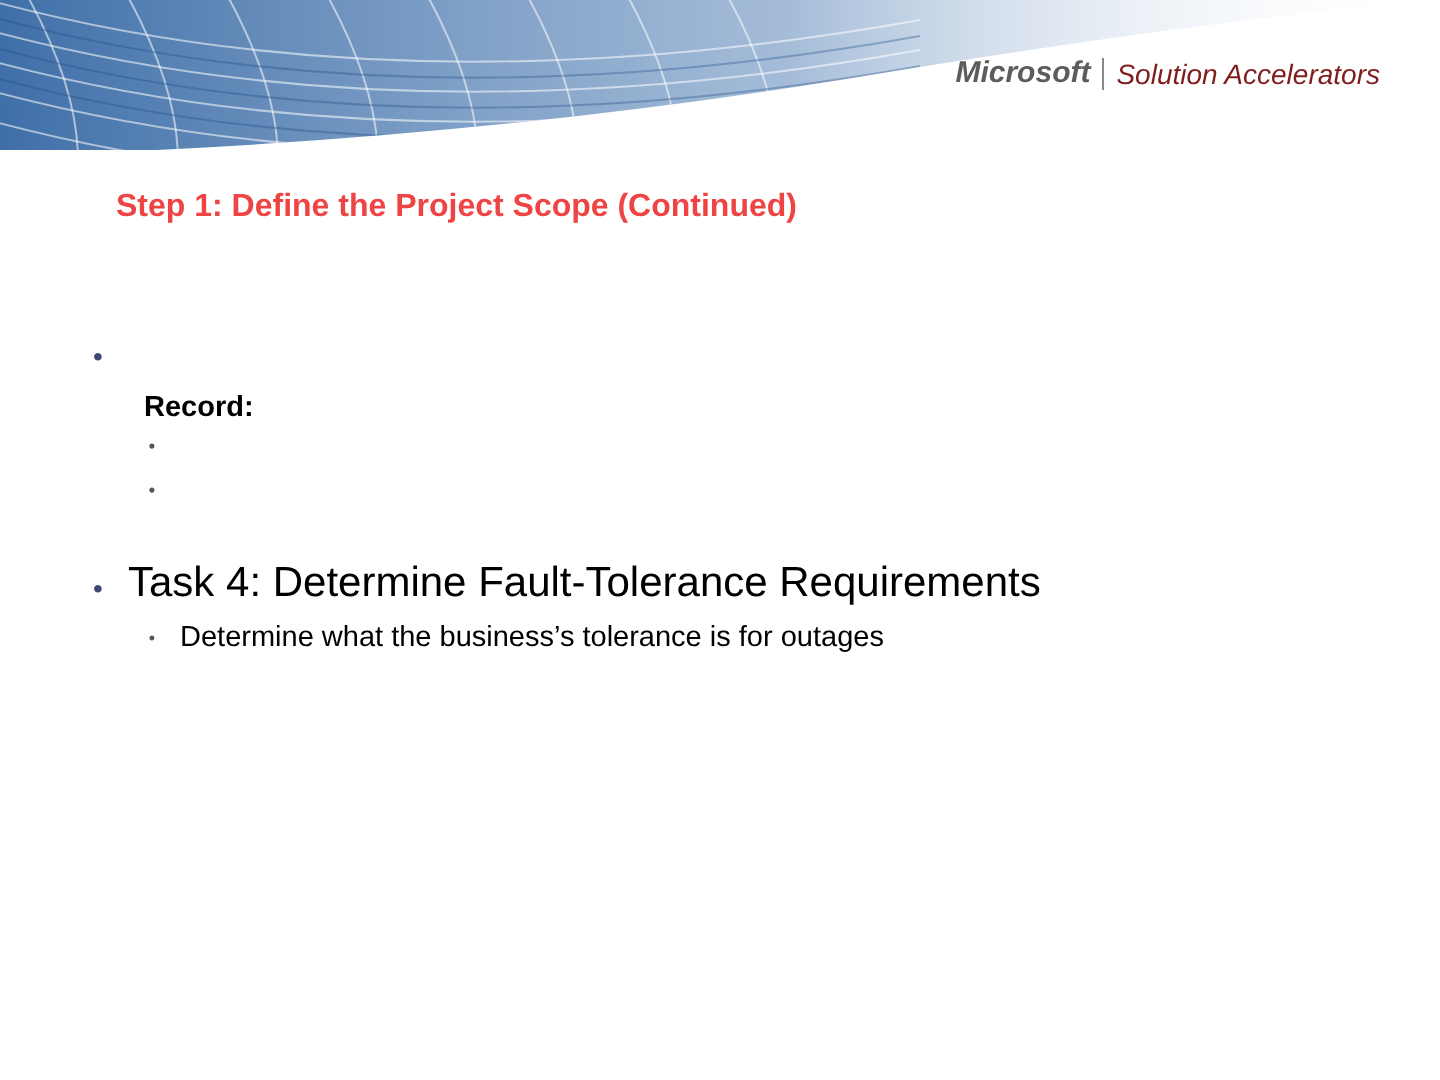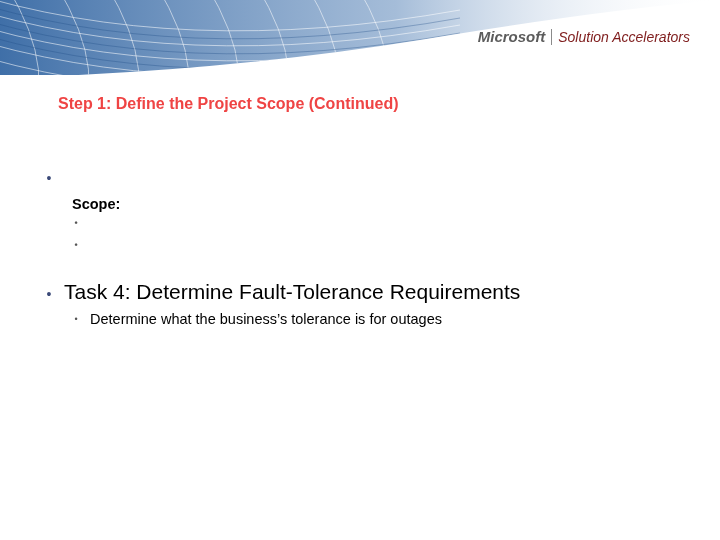--- a/index.html
+++ b/index.html
@@ -161,21 +161,21 @@
   <span class="sa">Solution Accelerators</span>
 </div>
 
 <div class="title">Step 1: Define the Project Scope (Continued)</div>
 
 <div class="content">
 
   <div class="task">
     <span class="bullet-lg">•</span>
   </div>
-  <div class="sub">Scope:</div>
+  <div class="sub">Record:</div>
   <div class="sub2">
     <span class="bullet-sm">•</span>
   </div>
   <div class="sub2">
     <span class="bullet-sm">•</span>
   </div>
 
   <div class="spacer"></div>
 
   <div class="task">

